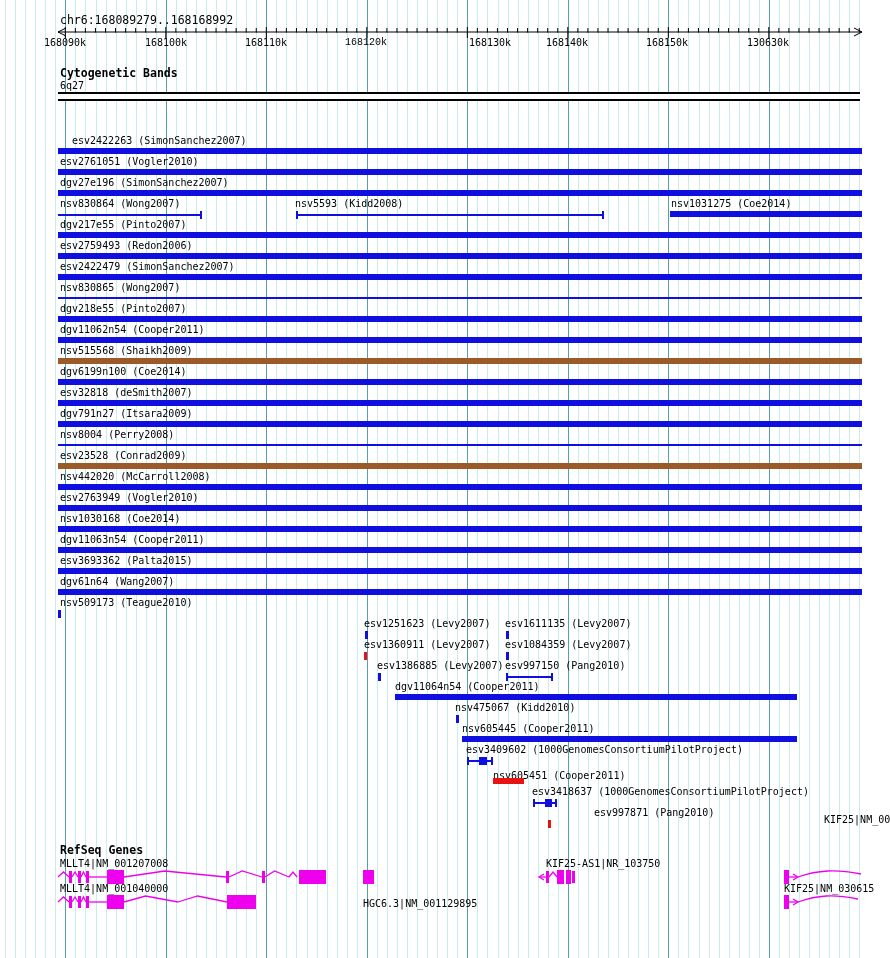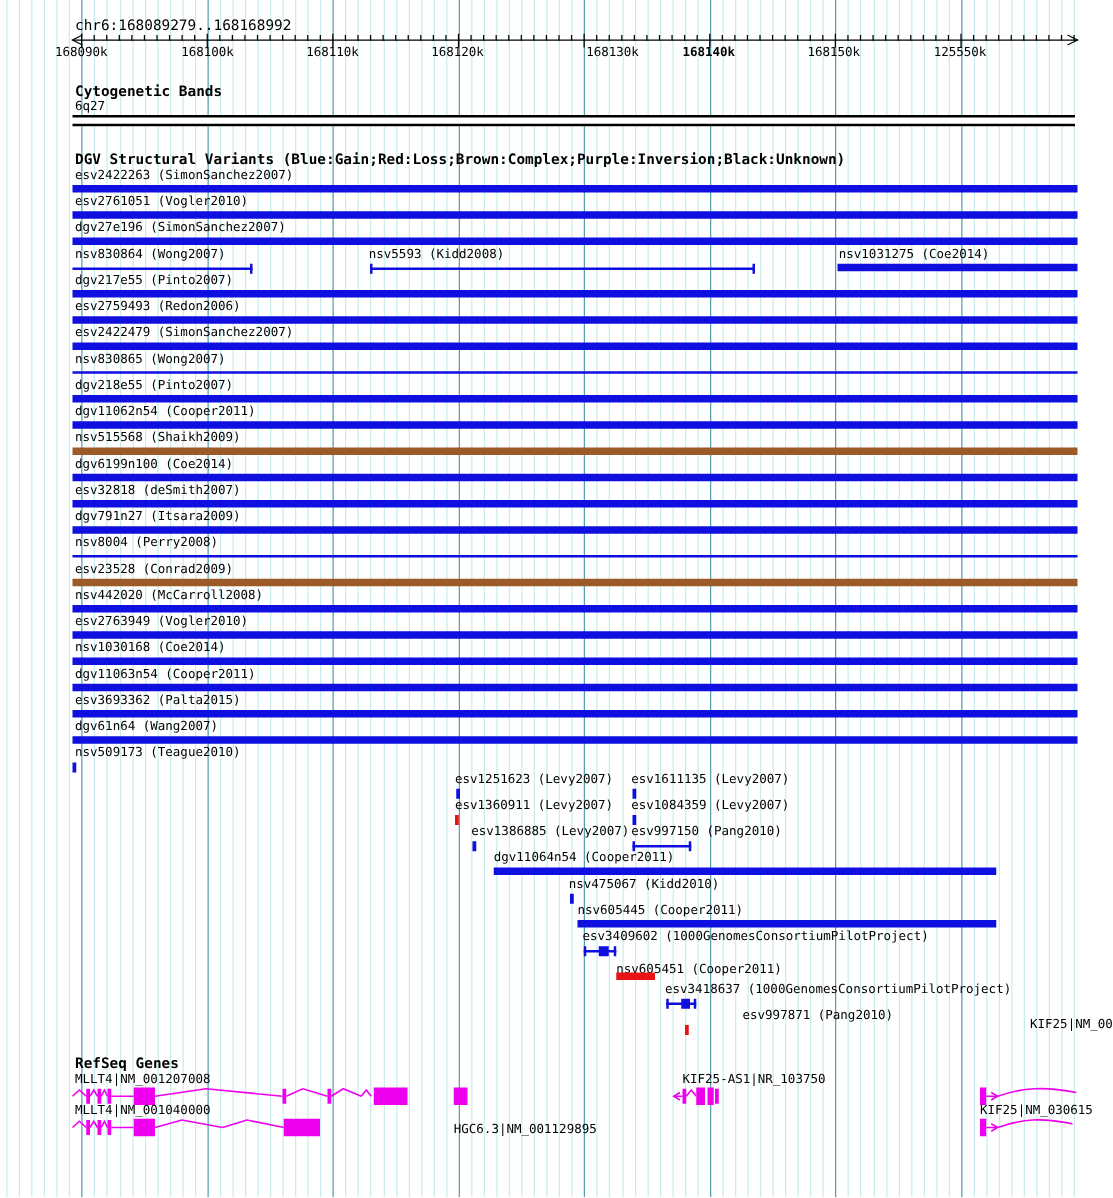--- a/index.html
+++ b/index.html
@@ -248,35 +248,34 @@
         <line x1="789" y1="902" x2="797" y2="902"></line>
         <polyline points="793,899 798,902 793,905"></polyline>
         <path d="M 798 902 C 818 895, 833 894, 858 899"></path>
       </g>
     </svg>
 
   <div id="axis-labels">
       <div class="ticklab" style="left: 43px; top: 37px;">168090k</div>
       <div class="ticklab" style="left: 144px; top: 37px;">168100k</div>
       <div class="ticklab" style="left: 244px; top: 37px;">168110k</div>
-      <div class="ticklab" style="left: 344px; top: 37px;">168120k</div>
+      <div class="ticklab" style="left: 344px; top: 37px; font-family: Liberation Mono, monospace;">168120k</div>
       <div class="ticklab" style="left: 468px; top: 37px;">168130k</div>
-      <div class="ticklab" style="left: 545px; top: 37px; font-weight: bold;">168140k</div>
+      <div class="ticklab" style="left: 545px; top: 37px;">168140k</div>
       <div class="ticklab" style="left: 645px; top: 37px;">168150k</div>
-      <div class="ticklab" style="left: 746px; top: 37px;">125550k</div>
+      <div class="ticklab" style="left: 746px; top: 37px;">130630k</div>
     </div>
 
   <div class="hdr" style="left:60px;top:67px;">Cytogenetic Bands</div>
   <div class="lbl" style="left:60px;top:80px;">6q27</div>
   <div id="band-box"></div>
 
-  <div class="hdr" style="left:60px;top:121px;">DGV Structural Variants (Blue:Gain;Red:Loss;Brown:Complex;Purple:Inversion;Black:Unknown)</div>
 
   <div id="dgv-rows" class="abs" style="left:0;top:0;">
-      <div class="lbl" style="left: 60px; top: 135px; text-align: center;">esv2422263 (SimonSanchez2007)</div>
+      <div class="lbl" style="left: 72px; top: 135px; text-align: center;">esv2422263 (SimonSanchez2007)</div>
       <div class="glyph" style="left: 58px; top: 148px; width: 804px; height: 6px; background: rgb(15, 15, 224);"></div>
       <div class="lbl" style="left: 60px; top: 156px;">esv2761051 (Vogler2010)</div>
       <div class="glyph" style="left: 58px; top: 169px; width: 804px; height: 6px; background: rgb(15, 15, 224);"></div>
       <div class="lbl" style="left: 60px; top: 177px;">dgv27e196 (SimonSanchez2007)</div>
       <div class="glyph" style="left: 58px; top: 190px; width: 804px; height: 6px; background: rgb(15, 15, 224);"></div>
       <div class="lbl" style="left: 60px; top: 198px;">nsv830864 (Wong2007)</div>
       <div class="glyph" style="left: 58px; top: 214px; width: 144px; height: 2px; background: rgb(15, 15, 224);"></div>
       <div class="glyph" style="left: 200px; top: 211px; width: 2px; height: 8px; background: rgb(15, 15, 224);"></div>
       <div class="lbl" style="left: 295px; top: 198px;">nsv5593 (Kidd2008)</div>
       <div class="glyph" style="left: 296px; top: 214px; width: 308px; height: 2px; background: rgb(15, 15, 224);"></div>

